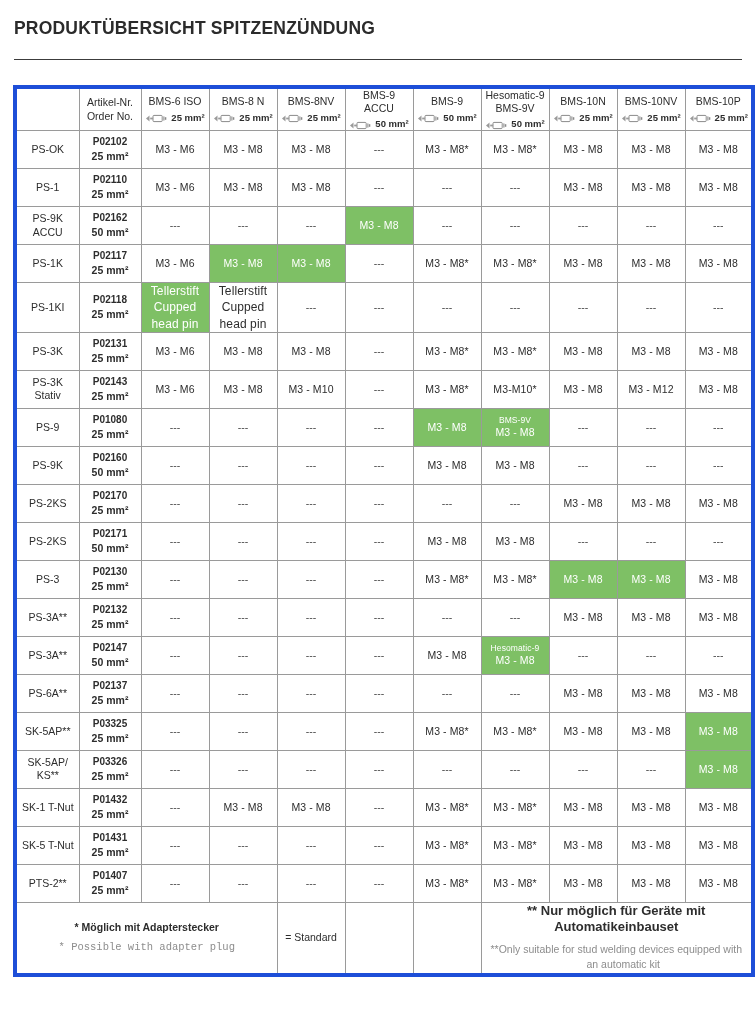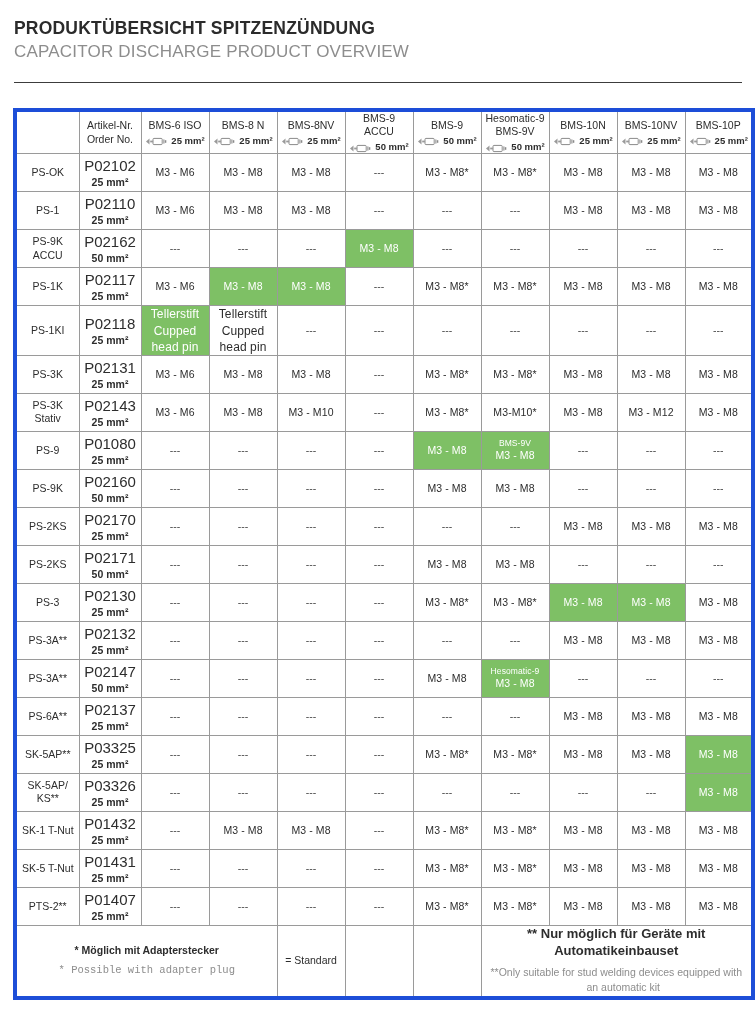--- a/index.html
+++ b/index.html
@@ -69,21 +69,21 @@
 
   
   td.model {
     background: #dcdcdc;
     text-align: left;
     padding-left: 6px;
     font-size: 10.5px;
     color: #2d2d2d;
   }
   td.order { text-align: center; }
-  .order-code { display: block; font-size: 15px; color: #2d2d2d; }
+  .order-code { display: block; font-size: 10px; color: #2d2d2d; font-weight: bold; }
   .order-mm   { display: block; font-size: 10.5px; font-weight: bold; color: #2d2d2d; margin-top: 1px; }
 
   
   td.val { font-size: 10.5px; letter-spacing: .1px; }
   td.val.none { color: #4a4a4a; letter-spacing: 0; }
   td.val.std { background: #7ec065; color: #ffffff; }
   td.val.small { font-size: 12px; line-height: 1.35; }
   td.val .lead { display: block; font-size: 8.5px; line-height: 1.3; }
   td.val .main { display: block; font-size: 10.5px; line-height: 1.3; }
 
@@ -99,21 +99,20 @@
   td.foot-right .en .ind { display:block; padding-left: 14px; }
   td.blank { background: #ffffff; }
 </style>
 </head>
 <body>
 
 <div class="page">
 
   <div class="titles">
     <div class="title-de">PRODUKTÜBERSICHT SPITZENZÜNDUNG</div>
-    <div class="title-en">CAPACITOR DISCHARGE PRODUCT OVERVIEW</div>
   </div>
   <div class="rule"></div>
 
   <div class="table-wrap">
     <table class="grid">
       <colgroup>
         <col class="c-model">
           <col class="c-order">
         <col class="c-dev">
           <col class="c-dev">

